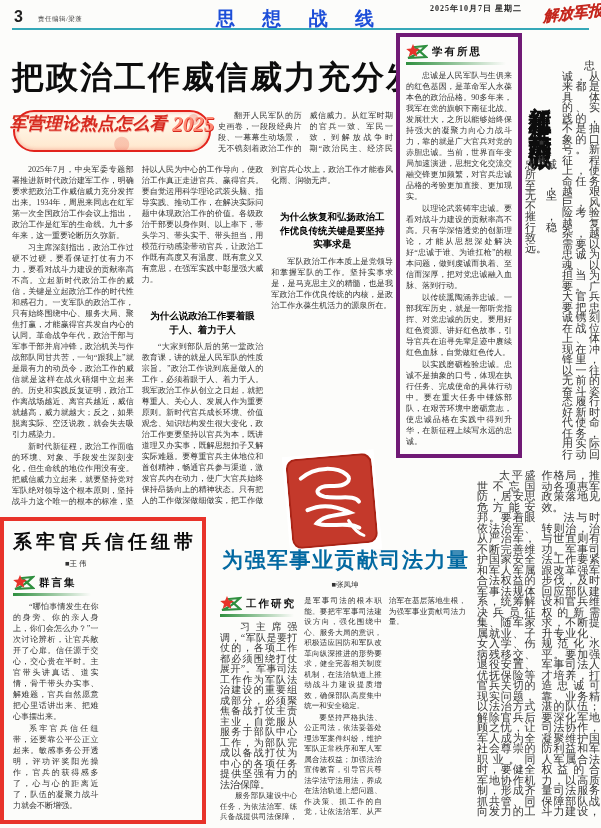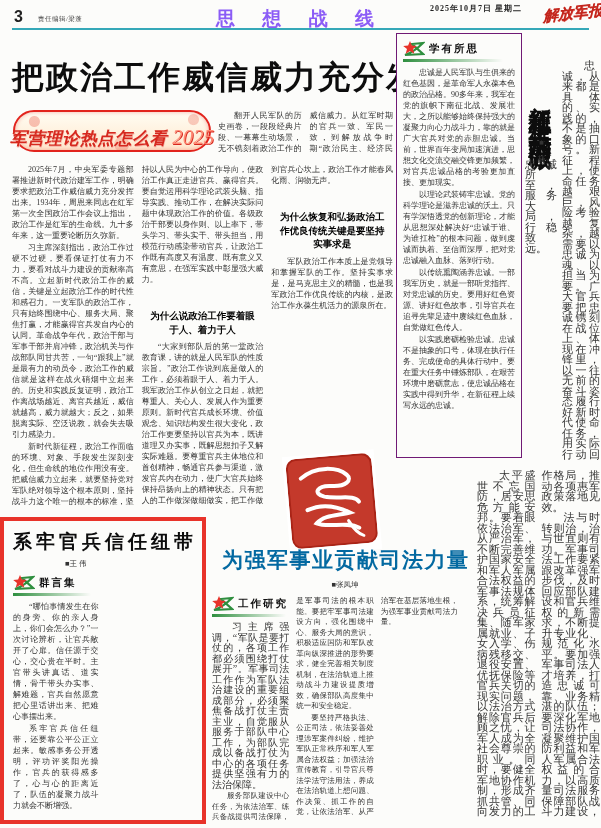--- a/index.html
+++ b/index.html
@@ -8,62 +8,62 @@
     position: relative; width: 601px; height: 828px;
     background: #fcfcfa; overflow: hidden;
     font-family: "Liberation Serif", serif;
     color: #2c2c2c;
   }
   .abs { position: absolute; }
 
   
   .pageno { font-size: 16px; font-weight: bold; color:#222; font-family:"Liberation Sans",sans-serif;}
   .editor { font-size: 6.5px; color:#444; letter-spacing: .5px; }
-  .paper-title { font-size: 19px; font-weight: bold; letter-spacing: 11px; color:#8b5cf6; font-family:"Liberation Sans",sans-serif; white-space: nowrap;}
+  .paper-title { font-size: 19px; font-weight: bold; letter-spacing: 11px; color:#1d4ed8; font-family:"Liberation Sans",sans-serif; white-space: nowrap;}
   .date { font-size: 8px; font-weight: bold; color:#222; letter-spacing: 1px; white-space: nowrap;}
   .masthead { font-size: 15px; font-weight: bold; font-style: italic; color:#c2251c;
               transform: rotate(-6deg) skewX(-6deg); white-space: nowrap;
               text-shadow: .4px .4px 0 #e0584f; }
   .rule-teal { height: 2px; background: #35a8b8; }
 
   
   .body-txt p { font-size: 8px; line-height: 11px; text-align: justify; text-indent: 2em; color:#333; margin-bottom: 1px;}
   .small-txt p { font-size: 11px; line-height: 10.5px; text-align: justify; text-indent: 2em; color:#333;}
   .clip { overflow: hidden; }
 
   
   .main-headline { font-size: 32px; font-weight: bold; color:#0d0d0d; text-align:center;
                    letter-spacing: 2px; font-family:"Liberation Sans",sans-serif; white-space: nowrap;}
   .banner { border: 2px solid #e2241d; border-radius: 21px;
             background:
               radial-gradient(circle at 10% 25%, rgba(230,60,40,.30) 0 5px, transparent 6px),
               radial-gradient(circle at 55% 85%, rgba(230,60,40,.22) 0 7px, transparent 8px),
               radial-gradient(circle at 92% 20%, rgba(230,60,40,.25) 0 5px, transparent 6px),
               linear-gradient(180deg,#fffdf3,#ffe7cd);
-            display:flex; align-items:flex-end; justify-content:center; gap:5px;
+            display:flex; align-items:flex-start; justify-content:center; gap:5px;
             box-shadow: inset 0 0 4px rgba(226,36,29,.35);}
   .banner-text { font-size: 17px; font-weight: bold; font-style: italic; color:#d6281e;
                  letter-spacing: .5px; white-space: nowrap; text-shadow: .5px .5px 0 #f6b2a5;}
-  .banner-year { font-size: 21px; font-weight: normal; font-style: italic; color:#ff8a74;
+  .banner-year { font-size: 21px; font-weight: bold; font-style: italic; color:#ff8a74;
                  text-shadow: .7px .7px 0 #d6281e; }
   .cols3 { columns: 3; column-gap: 8px; column-fill: auto; height: 100%; }
   .cols2 { columns: 2; column-gap: 8px; column-fill: auto; height: 100%; }
   .sub-h { font-size: 9.5px; font-weight: bold; color:#000; text-align:center; line-height: 13.5px;
            margin: 24px 4px 5px; break-inside: avoid; font-family:"Liberation Sans",sans-serif;}
 
   
   .badge { break-inside: avoid; margin-bottom: 5px; }
   .badge-row { display:flex; align-items:center; gap:4px; }
   .badge-label { font-size: 10.5px; font-weight: bold; color:#111; letter-spacing: 2px;
                  font-family:"Liberation Sans",sans-serif; white-space:nowrap;}
   .badge-bar { height: 3px; margin-top: 2px;
                background: linear-gradient(90deg,#2f8f3f,rgba(47,143,63,0)); }
 
   
-  .sidebox { border: 1px solid #701a75; background:#fcfcfa; padding: 7px 6px 4px; }
+  .sidebox { border: 4px solid #701a75; background:#fcfcfa; padding: 7px 6px 4px; }
 
   
   .vert-title { writing-mode: vertical-rl; font-size: 23px; font-weight: bold; color:#0d0d0d;
                 letter-spacing: 4px; font-family:"Liberation Sans",sans-serif; }
   .vert-author { writing-mode: vertical-rl; font-size: 7.5px; color:#333; margin-top: 6px; letter-spacing:1px;}
 
   
   .seal { transform: rotate(-5deg); background:#fff; padding:3px; }
 
   
@@ -129,50 +129,50 @@
         <svg width="22" height="16" viewBox="0 0 22 16">
           <path d="M2 14 C8 12 16 6 20 2 L9 3 L20 13 Z" fill="none" stroke="#2f8f3f" stroke-width="2.2"></path>
           <polygon points="7,0 8.9,4.6 13.8,4.9 10,7.9 11.3,12.7 7,10 2.7,12.7 4,7.9 0.2,4.9 5.1,4.6" fill="#e8332a"></polygon>
         </svg>
         <span class="badge-label">学有所思</span>
       </div>
       <div class="badge-bar" style="width:100px;"></div>
     </div>
     <div class="body-txt">
       <p>忠诚是人民军队与生俱来的红色基因，是革命军人永葆本色的政治品格。90多年来，我军在党的旗帜下南征北战、发展壮大，之所以能够始终保持强大的凝聚力向心力战斗力，靠的就是广大官兵对党的赤胆忠诚。当前，世界百年变局加速演进，思想文化交流交融交锋更加频繁，对官兵忠诚品格的考验更加直接、更加现实。</p>
-      <p>以理论武装铸牢忠诚。党的科学理论是滋养忠诚的沃土。只有学深悟透党的创新理论，才能从思想深处解决好“忠诚于谁、为谁扛枪”的根本问题，做到虔诚而执着、至信而深厚，把对党忠诚融入血脉、落到行动。</p>
+      <p>以理论武装铸牢忠诚。要看对战斗力建设的贡献率高不高。只有学深悟透党的创新理论，才能从思想深处解决好“忠诚于谁、为谁扛枪”的根本问题，做到虔诚而执着、至信而深厚，把对党忠诚融入血脉、落到行动。</p>
       <p>以传统熏陶涵养忠诚。一部我军历史，就是一部听党指挥、对党忠诚的历史。要用好红色资源、讲好红色故事，引导官兵在追寻先辈足迹中赓续红色血脉，自觉做红色传人。</p>
       <p>以实践磨砺检验忠诚。忠诚不是抽象的口号，体现在执行任务、完成使命的具体行动中。要在重大任务中锤炼部队，在艰苦环境中磨砺意志，使忠诚品格在实践中得到升华，在新征程上续写永远的忠诚。</p>
     </div>
   </div>
 
   <div class="abs" style="left:524px; top:36px; width:76px; height:424px; display:flex; gap:4px;">
     <div style="width:34px; display:flex; flex-direction:column; align-items:center; padding-top:52px;">
       <div class="vert-title">新征程上续写永远的忠诚</div>
       <div class="vert-author">■林 鸣</div>
       <div class="small-txt clip" style="margin-top:6px; width:32px; flex:1;">
-        <p style="text-indent:0;">忠诚所至，服务大局，行稳致远。</p>
+        <p style="text-indent:0;">忠诚所至，无坚不摧，行稳致远。</p>
       </div>
     </div>
     <div class="small-txt clip" style="flex:1; padding-top:24px;">
       <p>忠诚，从来都是具体的、实践的，不是抽象的口号。新征程上，使命任务越艰巨，风险考验越复杂，越需要以忠诚为魂、以担当为要。广大官兵要把忠诚镌刻在战位上、体现在冲锋里，以一往无前的奋斗姿态履行好新时代使命任务，用实际行动回答好时代之问，向党和人民交出合格答卷，让忠诚底色愈加闪亮。</p>
     </div>
   </div>
 
   <div class="abs clip small-txt" style="left:477px; top:470px; width:123px; height:354px;">
     <div class="cols2" style="column-gap:6px;">
       <p>太平盛世不忘国防，居安思危方能安邦。要着眼依法治军、从严治军，不断完善维护国家安全和军人军属合法权益的军事法规体系，统筹解决兵员征集、随军家属就业、子女入学、伤病残移交、退役安置、优抚保险等官兵关切的现实问题，以法治方式解除官兵后顾之忧，让军人成为全社会尊崇的职业。同时，要健全军地协作机制，形成齐抓共管、同向发力的工作格局，推动各项惠军政策落地见效。</p>
       <p>法与时转则治，治与世宜则有功。军事司法工作要紧跟改革强军步伐，及时回应部队建设和官兵维权的新需求，不断提升专业化、规范化水平。要加强军事司法人才培养，打造忠诚可靠、业务精湛的队伍；要深化军地司法协作，凝聚维护国防利益和军人军属合法权益的合力，以高质量司法服务保障部队战斗力建设，为实现建军一百年奋斗目标提供坚强法治支撑。</p>
     </div>
   </div>
 
   <div class="abs bm-headline" style="left:222px; top:546px; width:246px;">为强军事业贡献司法力量</div>
   <div class="abs author-line" style="left:222px; top:580px; width:246px;">■张凤坤</div>
 
-  <div class="abs clip body-txt" style="left:212px; top:596px; width:246px; height:228px;">
+  <div class="abs clip body-txt" style="left:220px; top:596px; width:246px; height:228px;">
     <div class="cols3" style="column-gap:7px;">
       <div class="badge">
         <div class="badge-row">
           <svg width="22" height="16" viewBox="0 0 22 16">
             <path d="M2 14 C8 12 16 6 20 2 L9 3 L20 13 Z" fill="none" stroke="#2f8f3f" stroke-width="2.2"></path>
             <polygon points="7,0 8.9,4.6 13.8,4.9 10,7.9 11.3,12.7 7,10 2.7,12.7 4,7.9 0.2,4.9 5.1,4.6" fill="#e8332a"></polygon>
           </svg>
           <span class="badge-label">工作研究</span>
         </div>
         <div class="badge-bar" style="width:74px;"></div>

